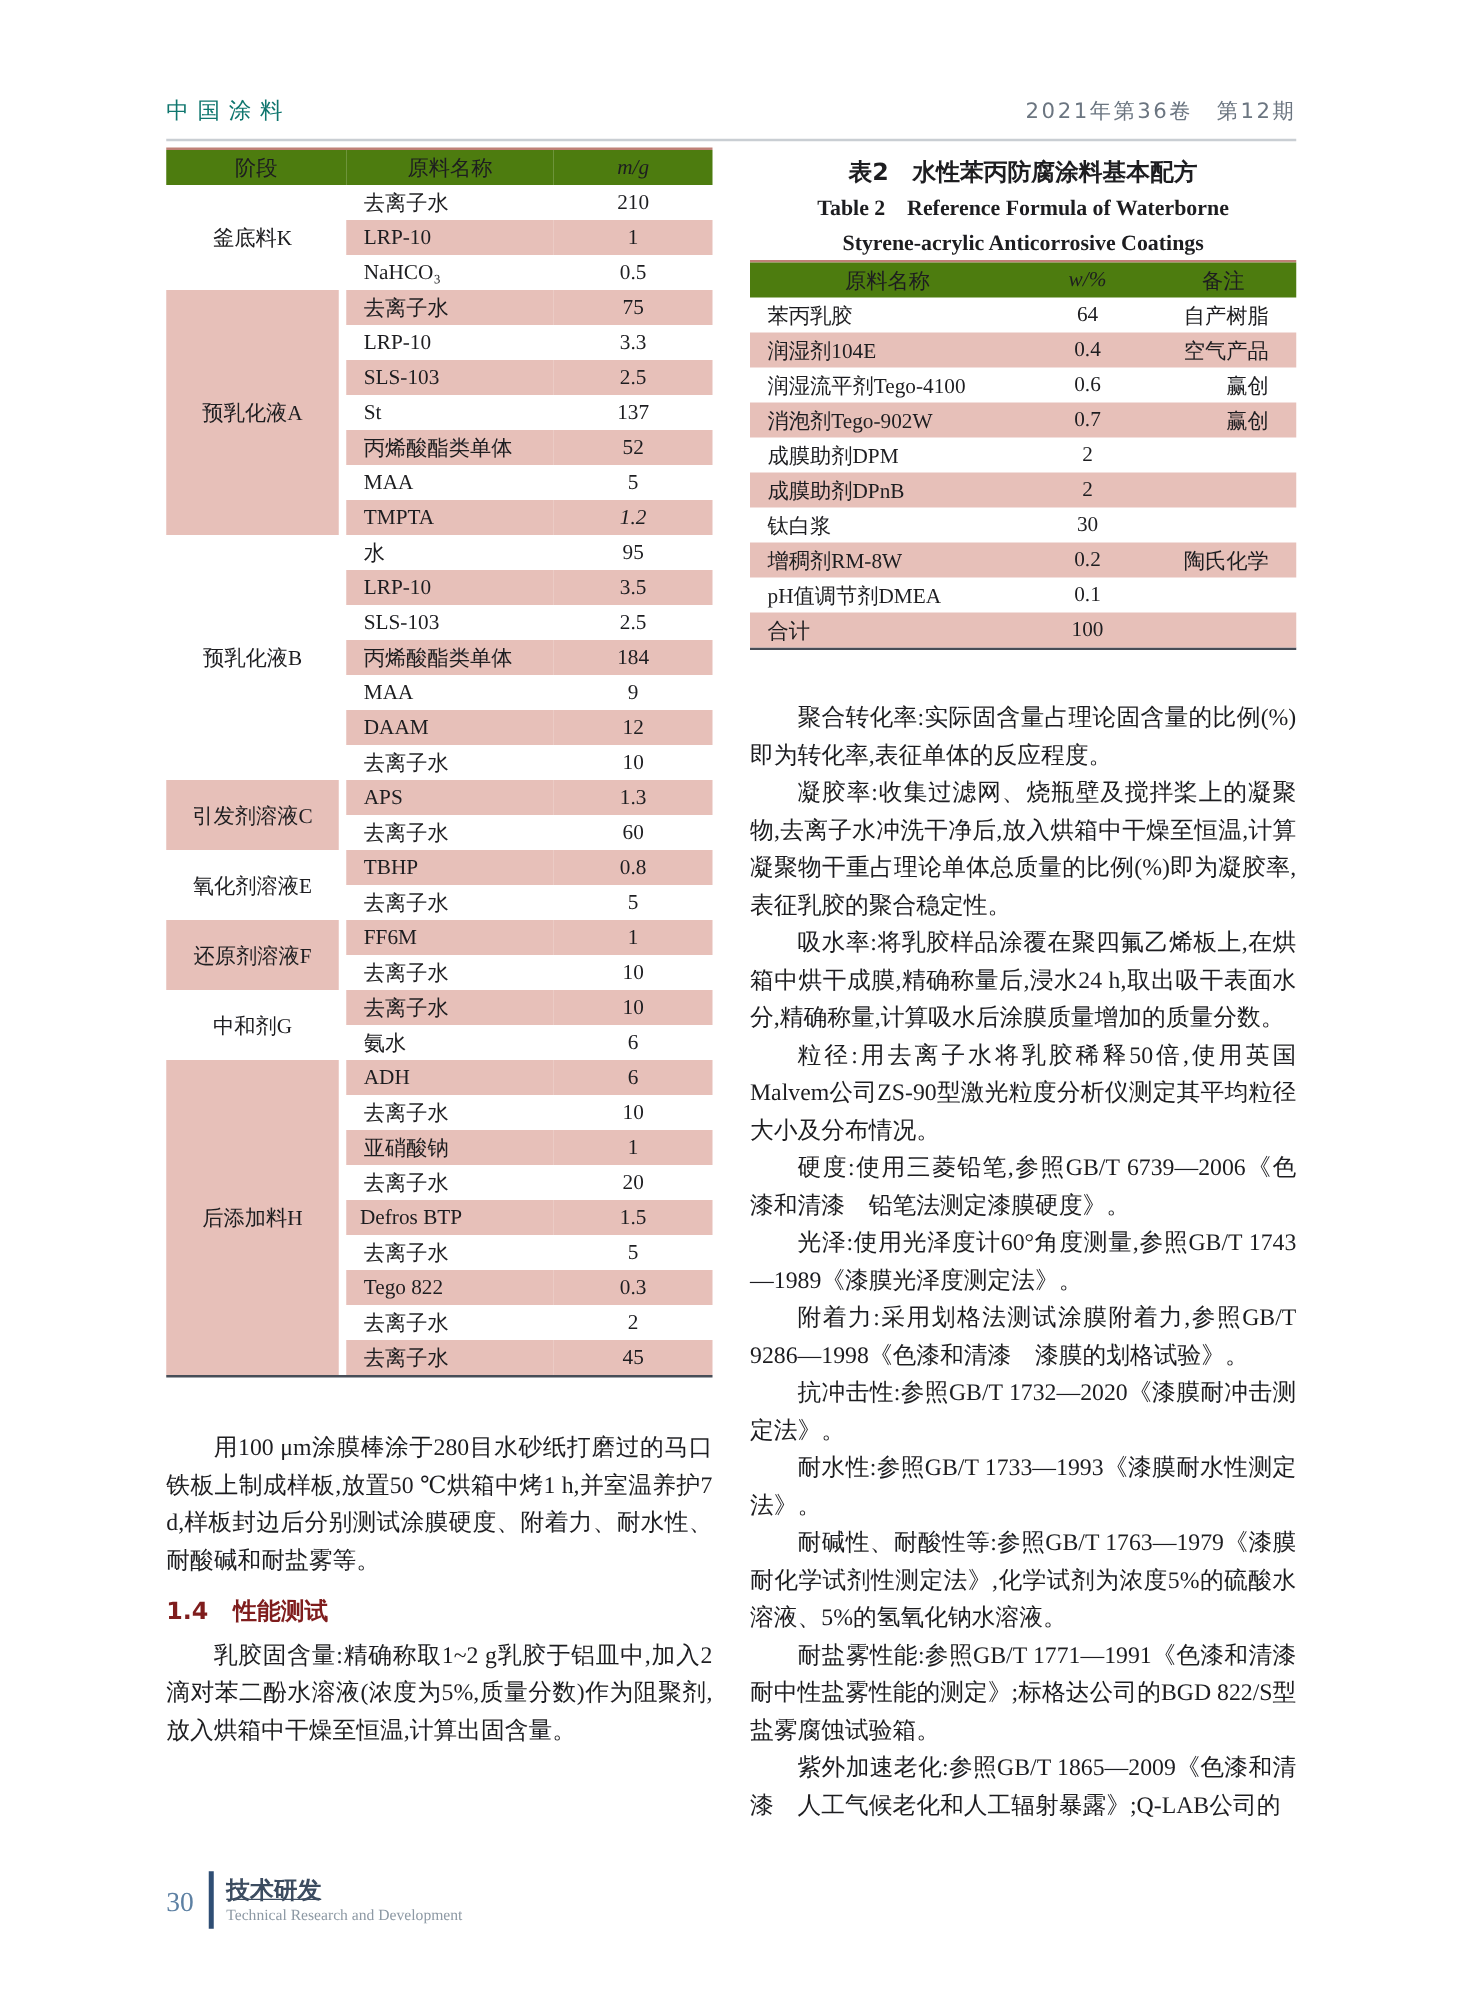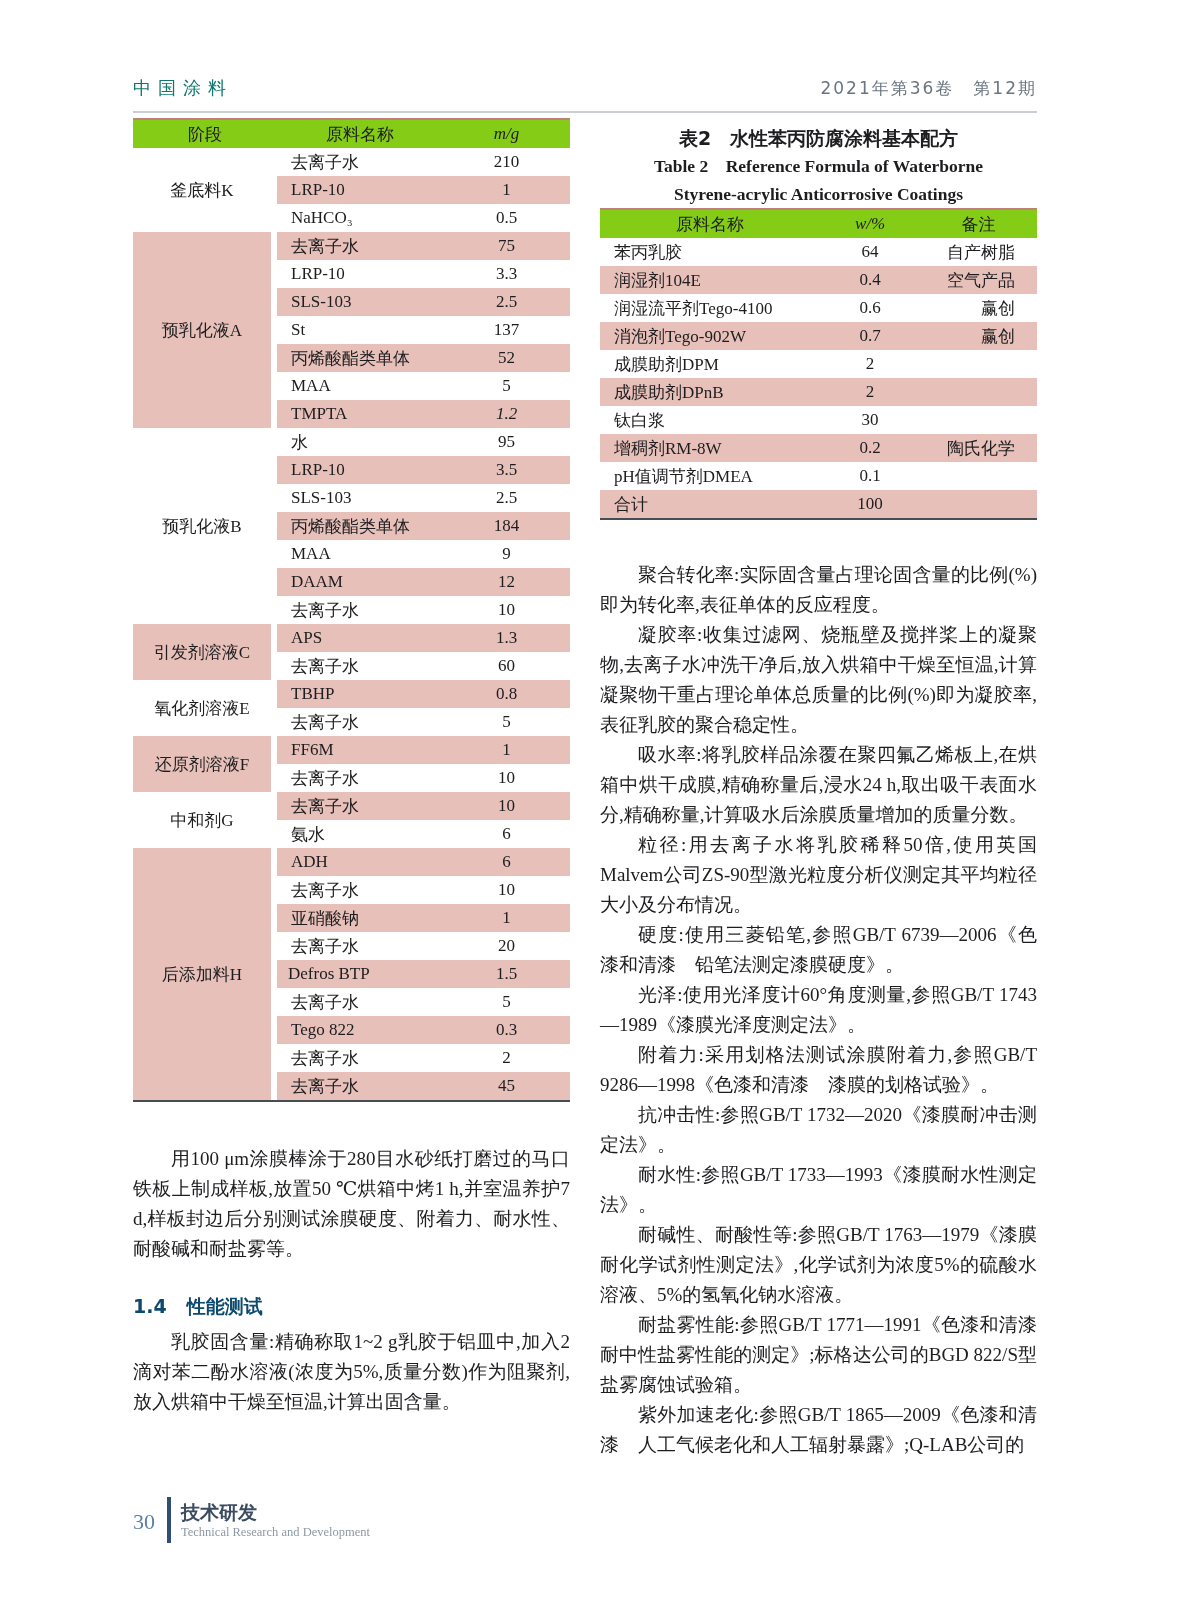--- a/index.html
+++ b/index.html
@@ -37,54 +37,54 @@
 
   
   .tbl {
     display:grid; grid-auto-rows:28px; font-size:17px;
     border-top:2px solid #bf8177; border-bottom:2px solid #474d57;
   }
   .t1 { grid-template-columns:138px 6px 166px 127px; }
   .t2 { grid-template-columns:220px 100px 117px; }
   .cell { display:flex; align-items:center; overflow:hidden; white-space:nowrap; }
   .pink { background:#e7c0b9; }
-  .hdr  { background:#84cc16; }
+  .hdr  { background:#4d7c0f; }
   .cell.ctr   { justify-content:center; }
   .cell.nm    { padding-left:14px; }
   .cell.rmk   { justify-content:flex-end; padding-right:22px; }
   .cell.stage { justify-content:center; }
   .ital { font-style:italic; }
   .t1-h1 { grid-column:1 / 3; grid-row:1; }
   .t1-h2 { grid-column:3; grid-row:1; }
   .t1-h3 { grid-column:4; grid-row:1; }
 
   
   .para {
     font-size:19px; line-height:30px; text-align:justify; text-indent:2em; margin:0;
   }
   .right-paragraphs { margin-top:40px; }
   .left-text { margin-top:42px; }
   .section-heading {
     font-family:"DejaVu Sans","Liberation Sans",sans-serif;
-    font-weight:bold; color:#0c4a6e; font-size:19px; line-height:26px;
-    margin:29px 0 8px 0;
+    font-weight:bold; color:#7f1d1d; font-size:19px; line-height:26px;
+    margin:12px 0 8px 0;
   }
   .section-heading .num { margin-right:20px; }
 
   
   .page-footer { position:absolute; left:133px; top:1497px; display:flex; align-items:center; }
   .page-num {
     font-size:22px; color:#5d80a3; margin-right:12px;
     font-family:"Liberation Serif",serif; align-self:flex-end; padding-bottom:8px;
   }
   .footer-bar { width:4px; height:46px; background:#2f4e74; margin-right:10px; }
   .footer-labels { display:flex; flex-direction:column; justify-content:center; }
   .footer-zh {
     font-family:"DejaVu Sans","Liberation Sans",sans-serif;
-    font-weight:bold; font-size:19px; color:#3c4c60; line-height:24px;
+    font-weight:bold; font-size:19px; color:#3c4c60; line-height:24px;text-decoration:underline;
   }
   .footer-en { font-size:12.5px; color:#8d99a4; line-height:17px;text-align:center; }
 </style>
 </head>
 <body>
 
 <div class="page">
 
   <div class="page-header">
     <span class="journal-name">中国涂料</span>

